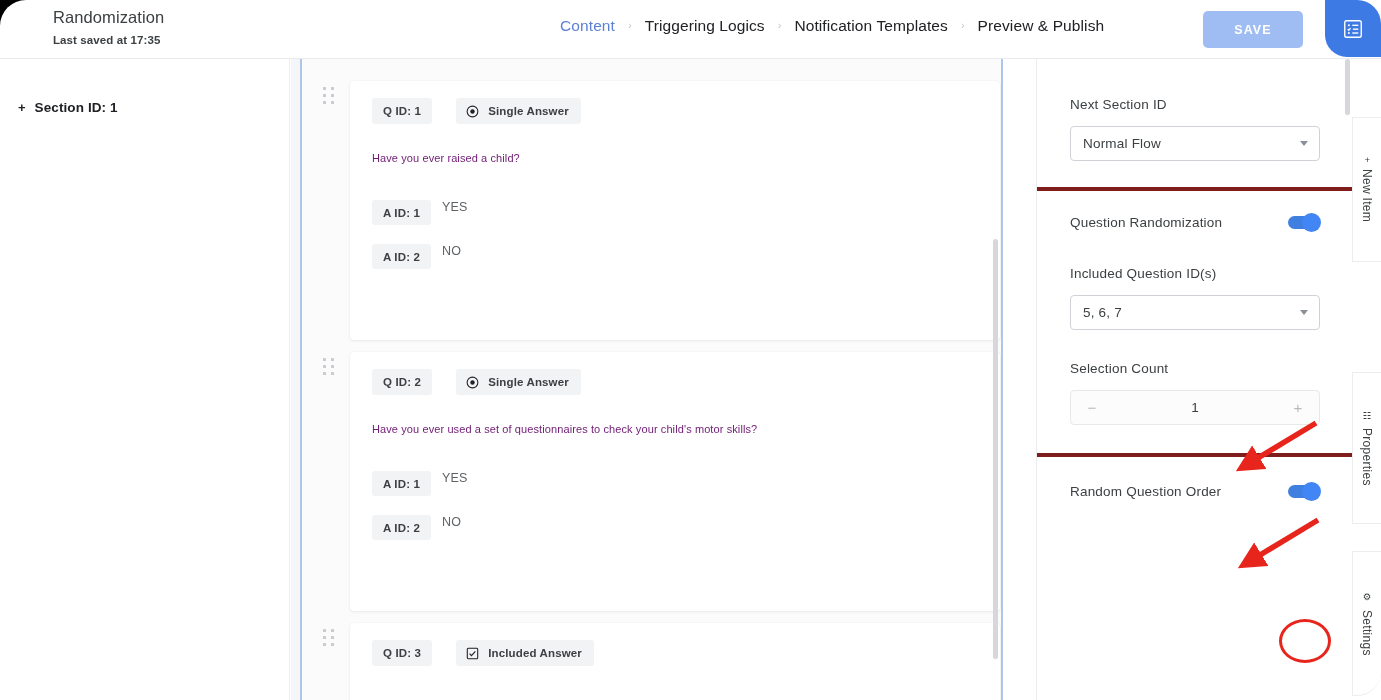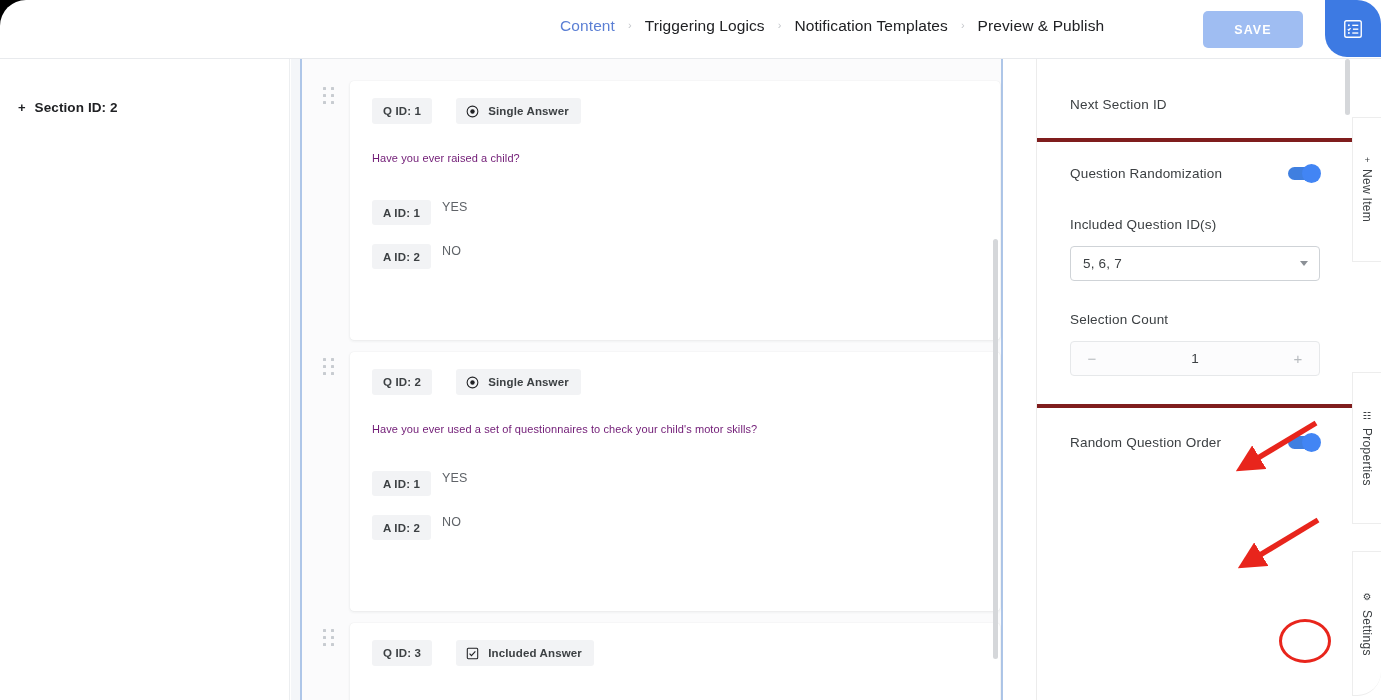--- a/index.html
+++ b/index.html
@@ -269,20 +269,24 @@
   .chrome-tl:after{content:"";position:absolute;left:0;top:0;width:30px;height:30px;
     background:#fff;border-top-left-radius:26px;}
 </style>
 </head>
 <body>
 
 <div id="app">
 
   <div class="topbar">
 
+    <div class="title-block">
+      <div class="doc-title">Randomization</div>
+      <div class="doc-sub">Last saved at 17:35</div>
+    </div>
 
     <div class="nav">
       <span class="nav-item active">Content</span>
       <span class="nav-sep">›</span>
       <span class="nav-item">Triggering Logics</span>
       <span class="nav-sep">›</span>
       <span class="nav-item">Notification Templates</span>
       <span class="nav-sep">›</span>
       <span class="nav-item">Preview &amp; Publish</span>
     </div>
@@ -298,21 +302,21 @@
       <circle cx="7.5" cy="16.4" r="1.1" fill="#ffffff" stroke="none"></circle>
       <line x1="11.2" y1="8" x2="17.8" y2="8"></line>
       <line x1="11.9" y1="12.2" x2="17.8" y2="12.2"></line>
       <line x1="11.2" y1="16.4" x2="17.8" y2="16.4"></line>
     </svg>
   </div>
 
   <div class="sidebar">
     <div class="section-row">
       <span class="plus-glyph">+</span>
-      <span class="section-label">Section ID: 2</span>
+      <span class="section-label">Section ID: 1</span>
     </div>
   </div>
 
   <div class="canvas">
     <div class="canvas-inner">
 
       <div class="drag-handle" style="top:28px;">
         <i></i>
           <i></i>
           <i></i>
@@ -398,20 +402,24 @@
       </div>
 
       <div class="canvas-scroll"></div>
     </div>
   </div>
 
   <div class="props">
 
     <div class="prop-block" style="padding-top:38px; padding-bottom:26px;">
       <div class="prop-label">Next Section ID</div>
+      <div class="select">
+        <span>Normal Flow</span>
+        <span class="caret"></span>
+      </div>
     </div>
 
 
     <div class="prop-block" style="padding-top:24px; padding-bottom:28px;">
       <div class="row-between">
         <span class="prop-label">Question Randomization</span>
         <span class="toggle on">
             <span class="knob"></span>
           </span>
       </div>

